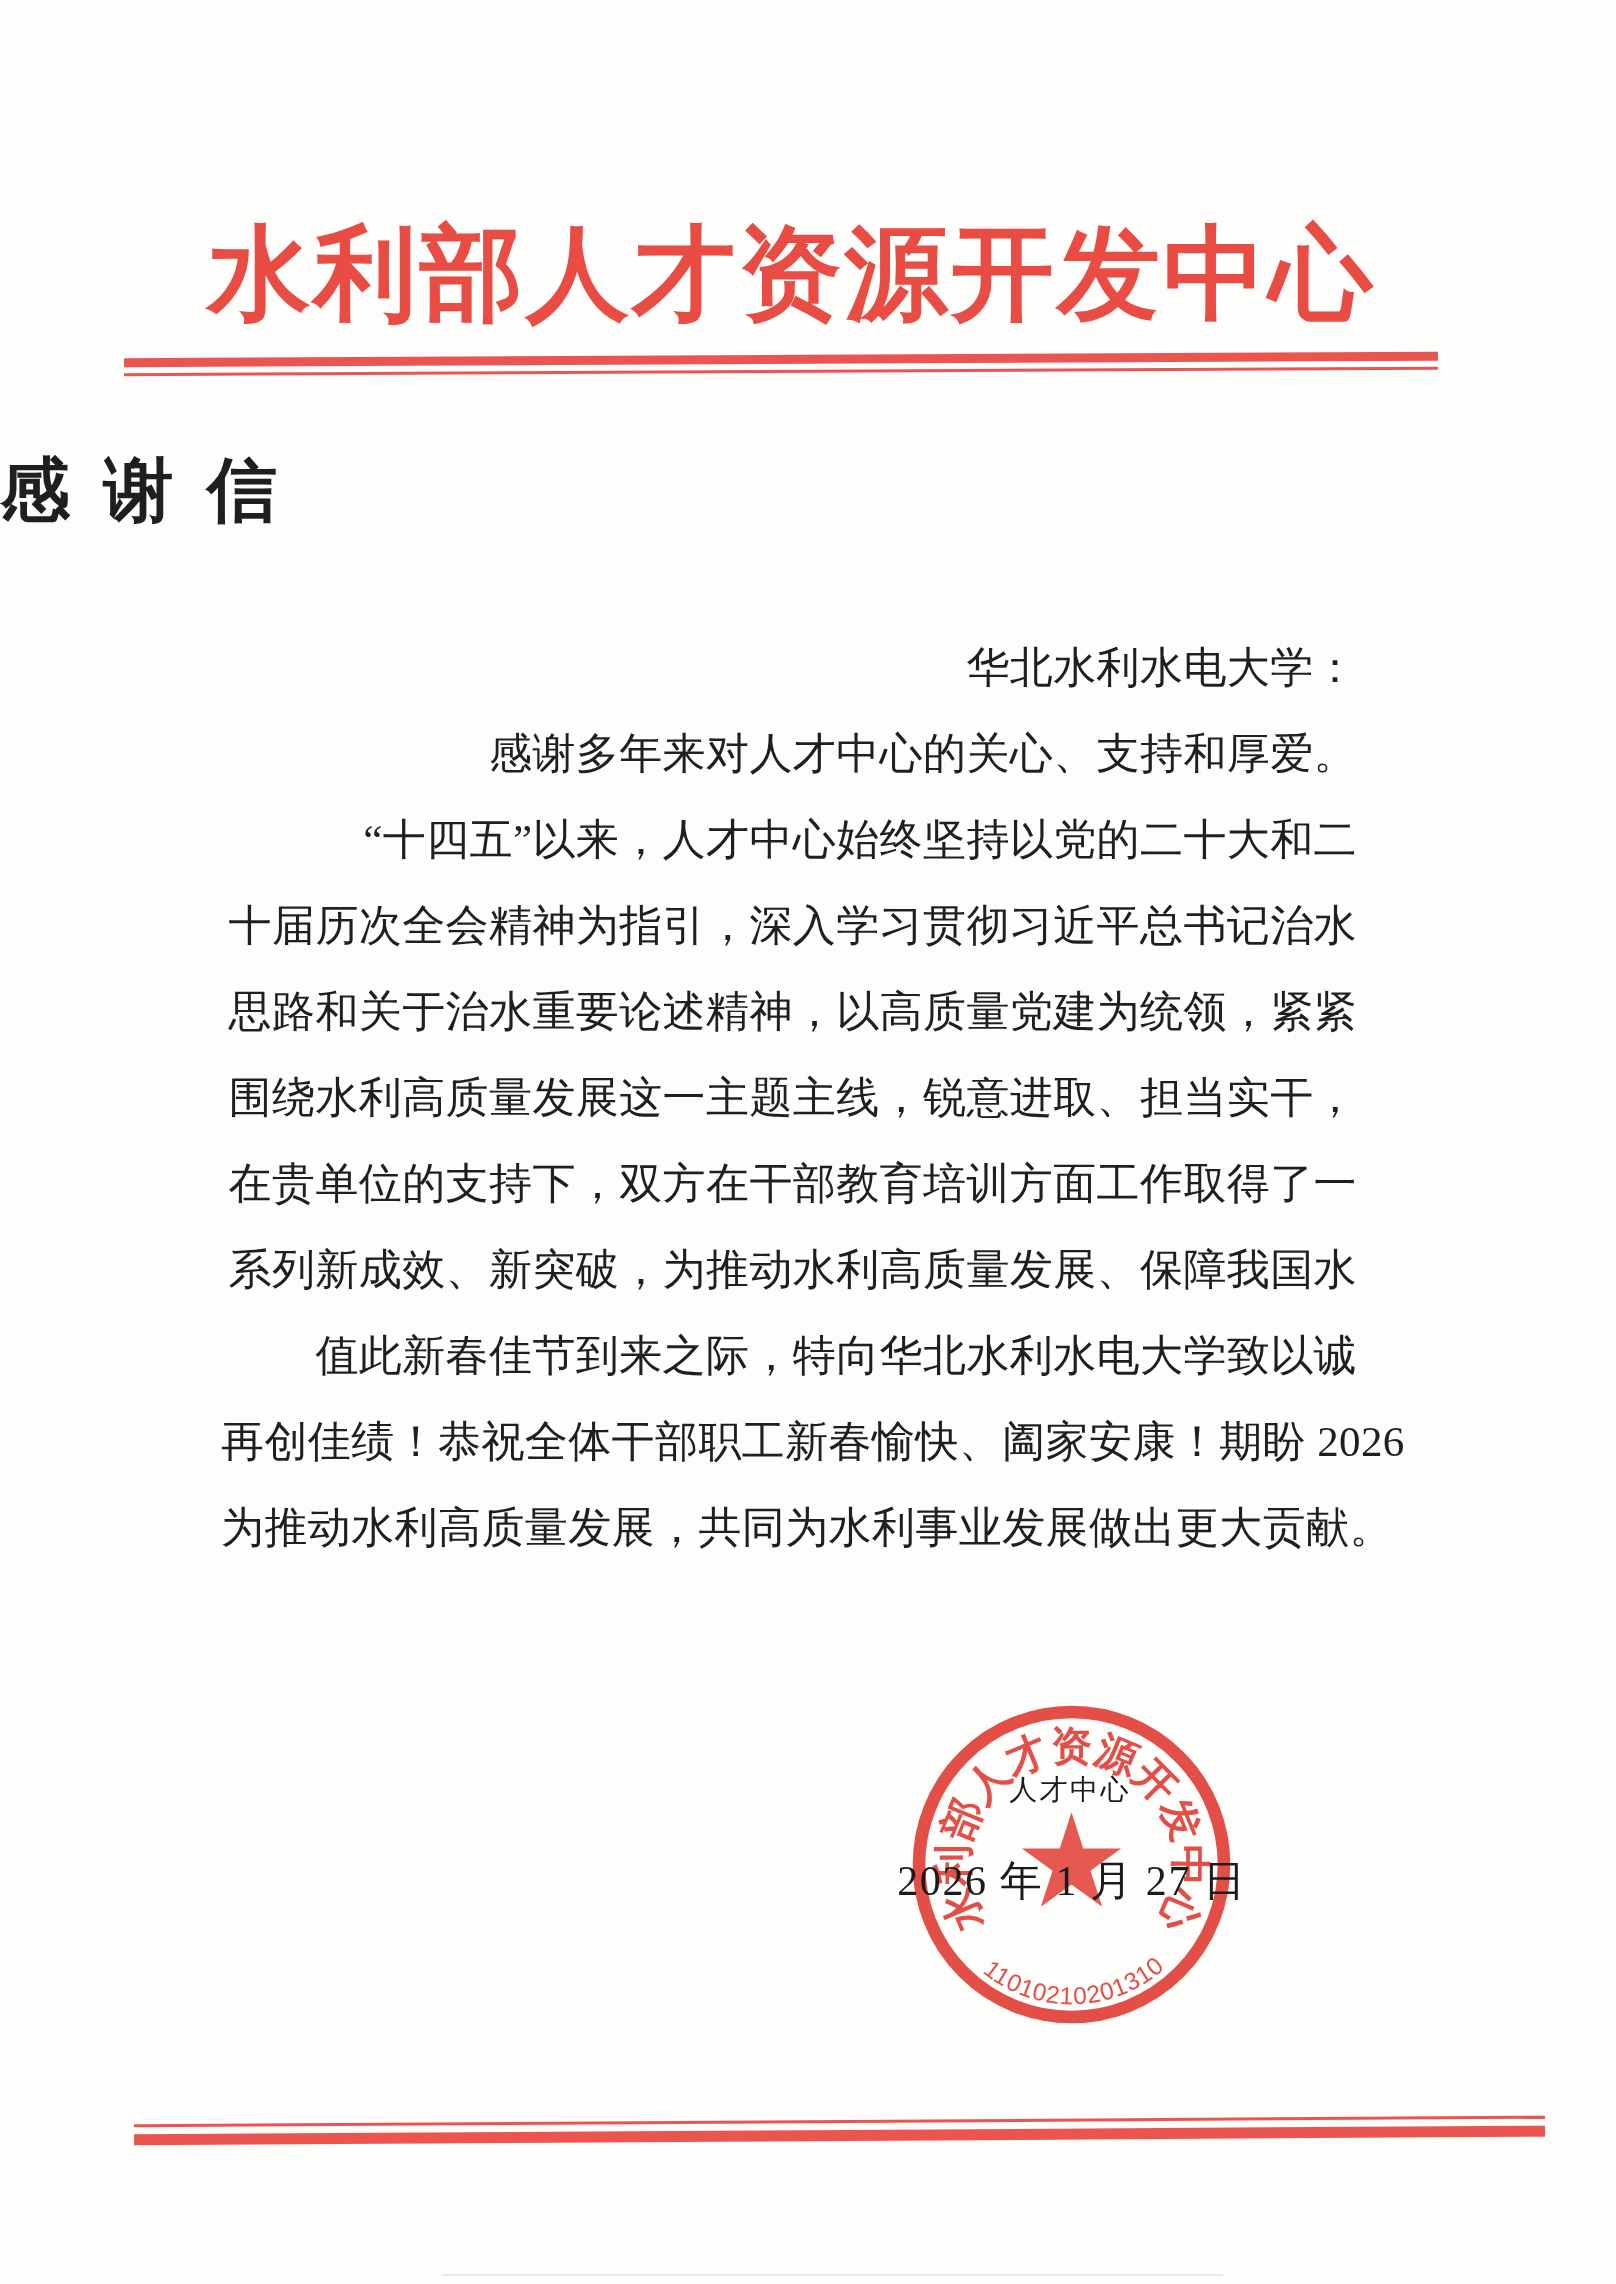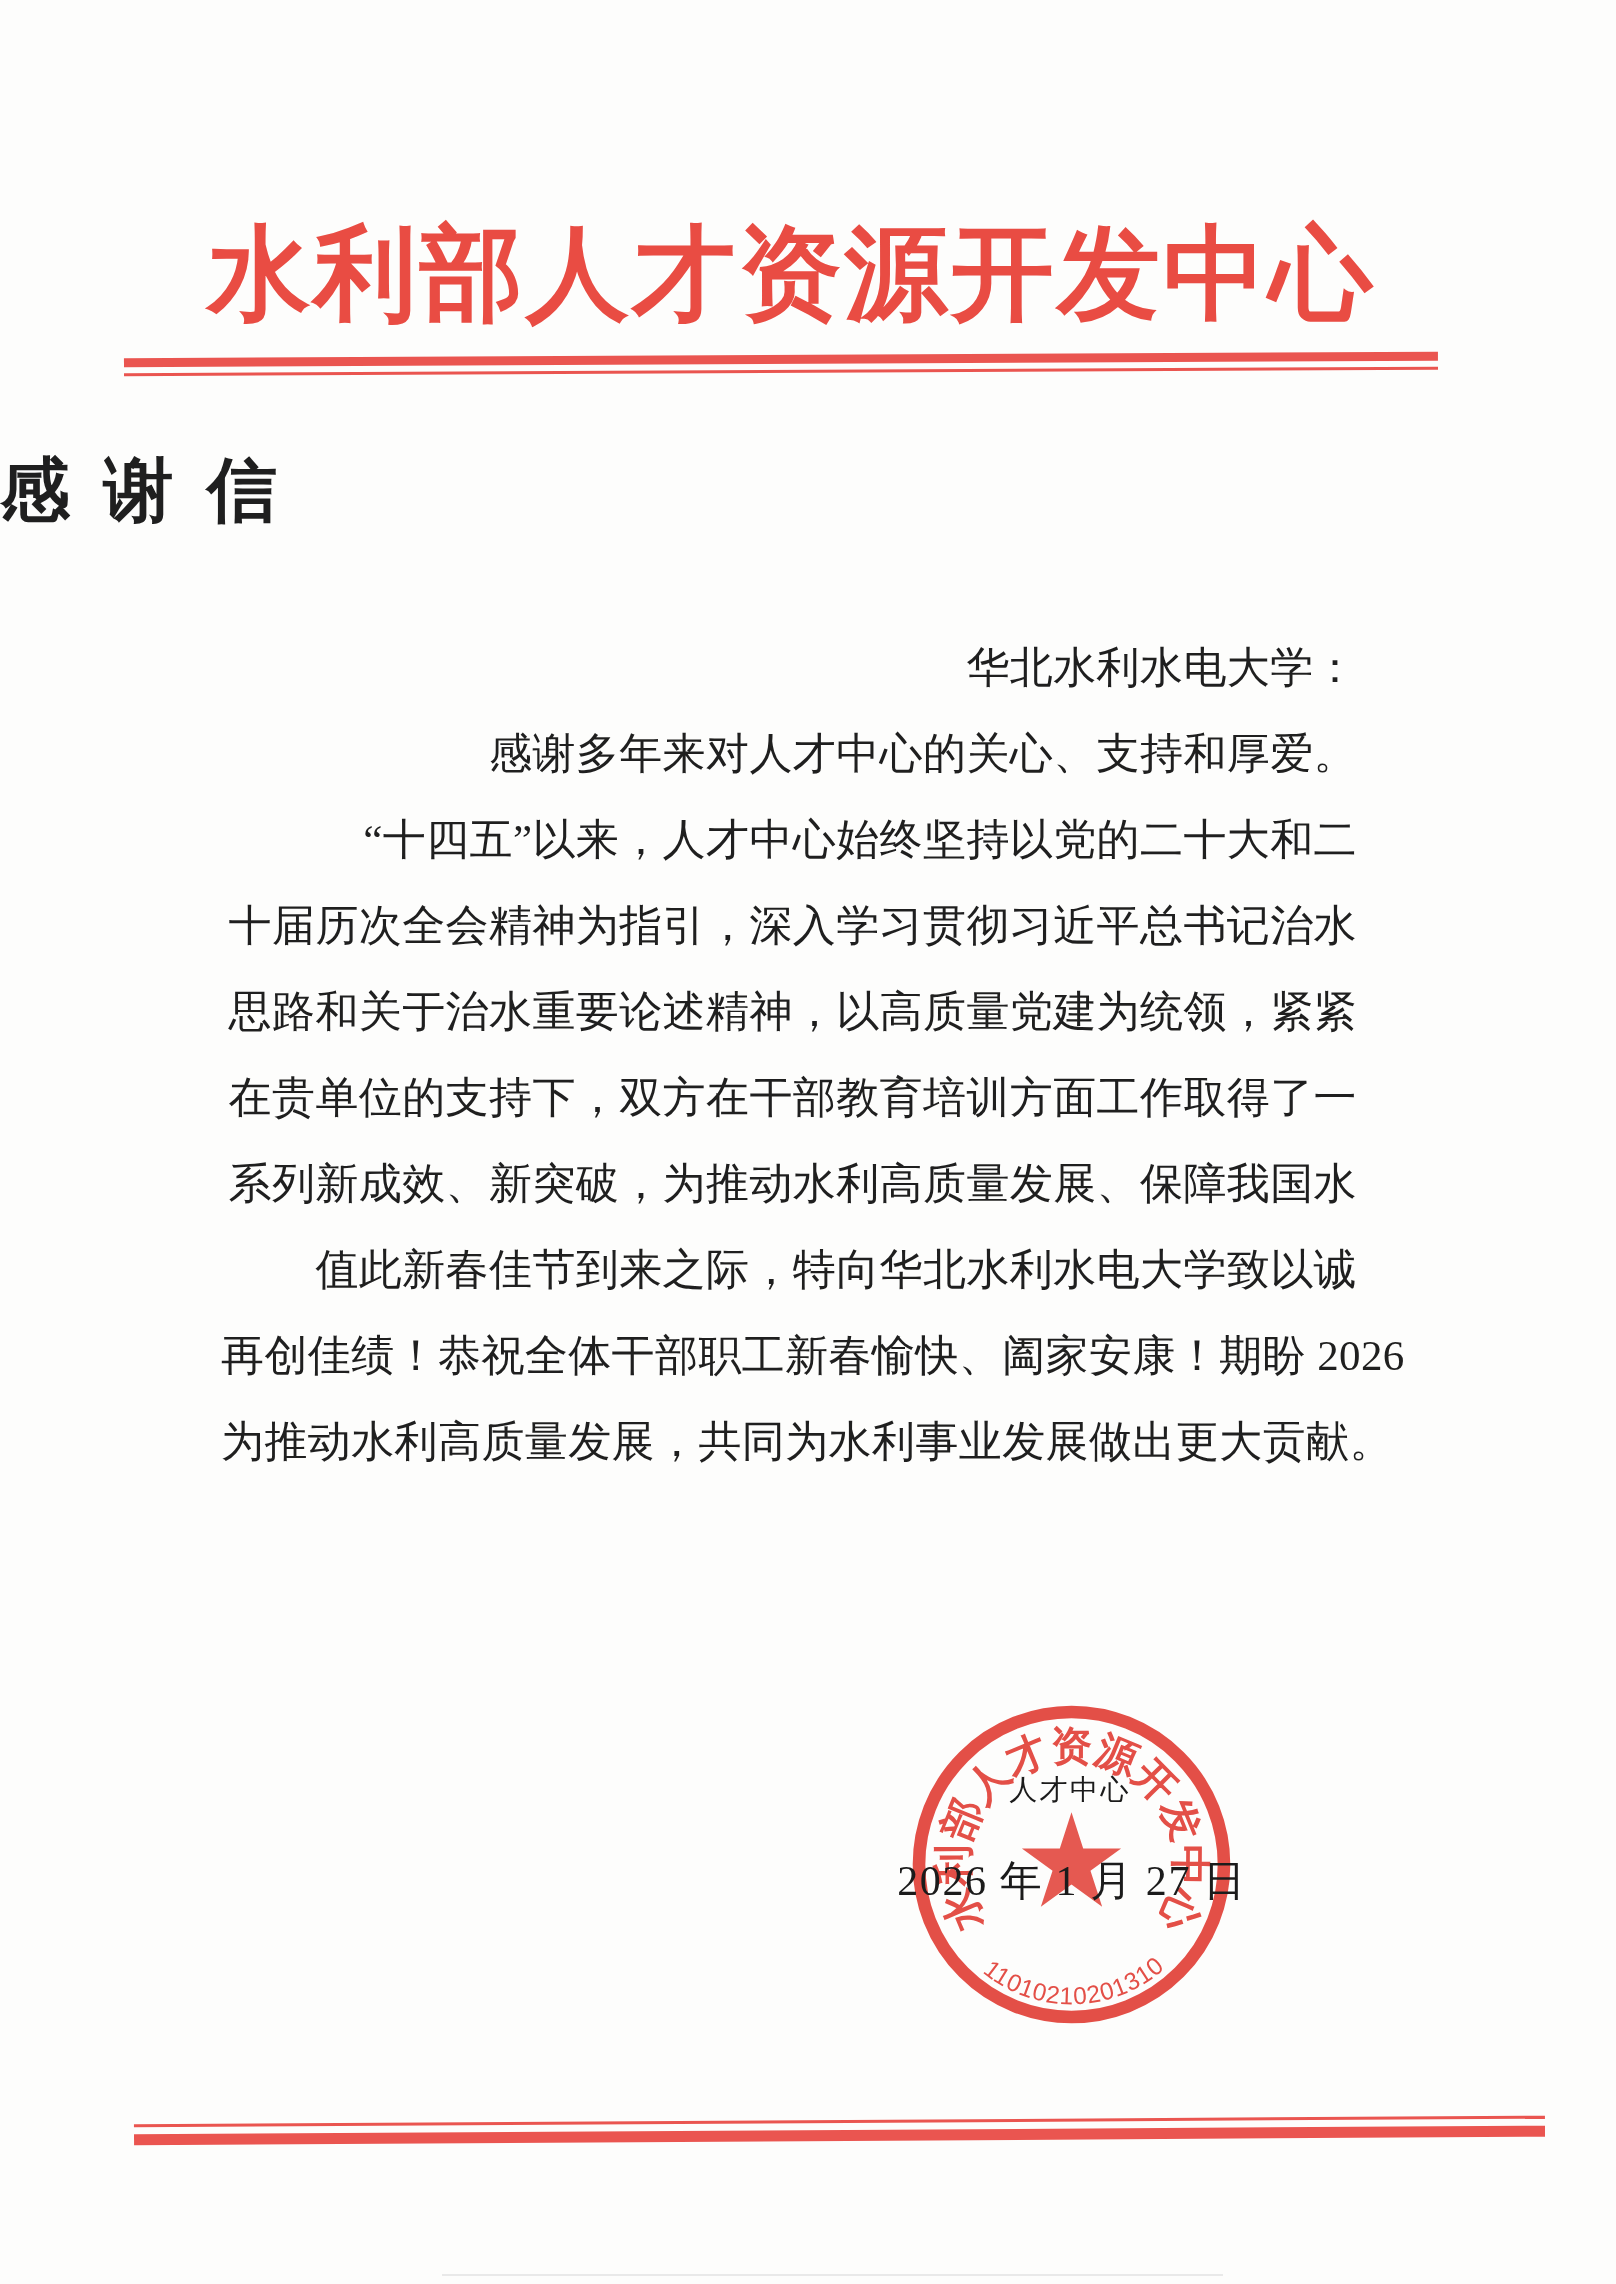--- a/index.html
+++ b/index.html
@@ -81,20 +81,21 @@
   </div>
 
   <h1 class="doc-title">感 谢 信</h1>
 
   <div class="letter-body" id="letter-body">
       <div class="line">华北水利水电大学：</div>
       <div class="line indent">感谢多年来对人才中心的关心、支持和厚爱。</div>
       <div class="line indent">“十四五”以来，人才中心始终坚持以党的二十大和二</div>
       <div class="line">十届历次全会精神为指引，深入学习贯彻习近平总书记治水</div>
       <div class="line">思路和关于治水重要论述精神，以高质量党建为统领，紧紧</div>
+      <div class="line">围绕水利高质量发展这一主题主线，锐意进取、担当实干，</div>
       <div class="line">在贵单位的支持下，双方在干部教育培训方面工作取得了一</div>
       <div class="line">系列新成效、新突破，为推动水利高质量发展、保障我国水</div>
       <div class="line indent">值此新春佳节到来之际，特向华北水利水电大学致以诚</div>
       <div class="line">再创佳绩！恭祝全体干部职工新春愉快、阖家安康！期盼 2026</div>
       <div class="line">为推动水利高质量发展，共同为水利事业发展做出更大贡献。</div>
     </div>
 
   <div class="seal">
     <svg viewBox="0 0 424 424">
       <defs>

